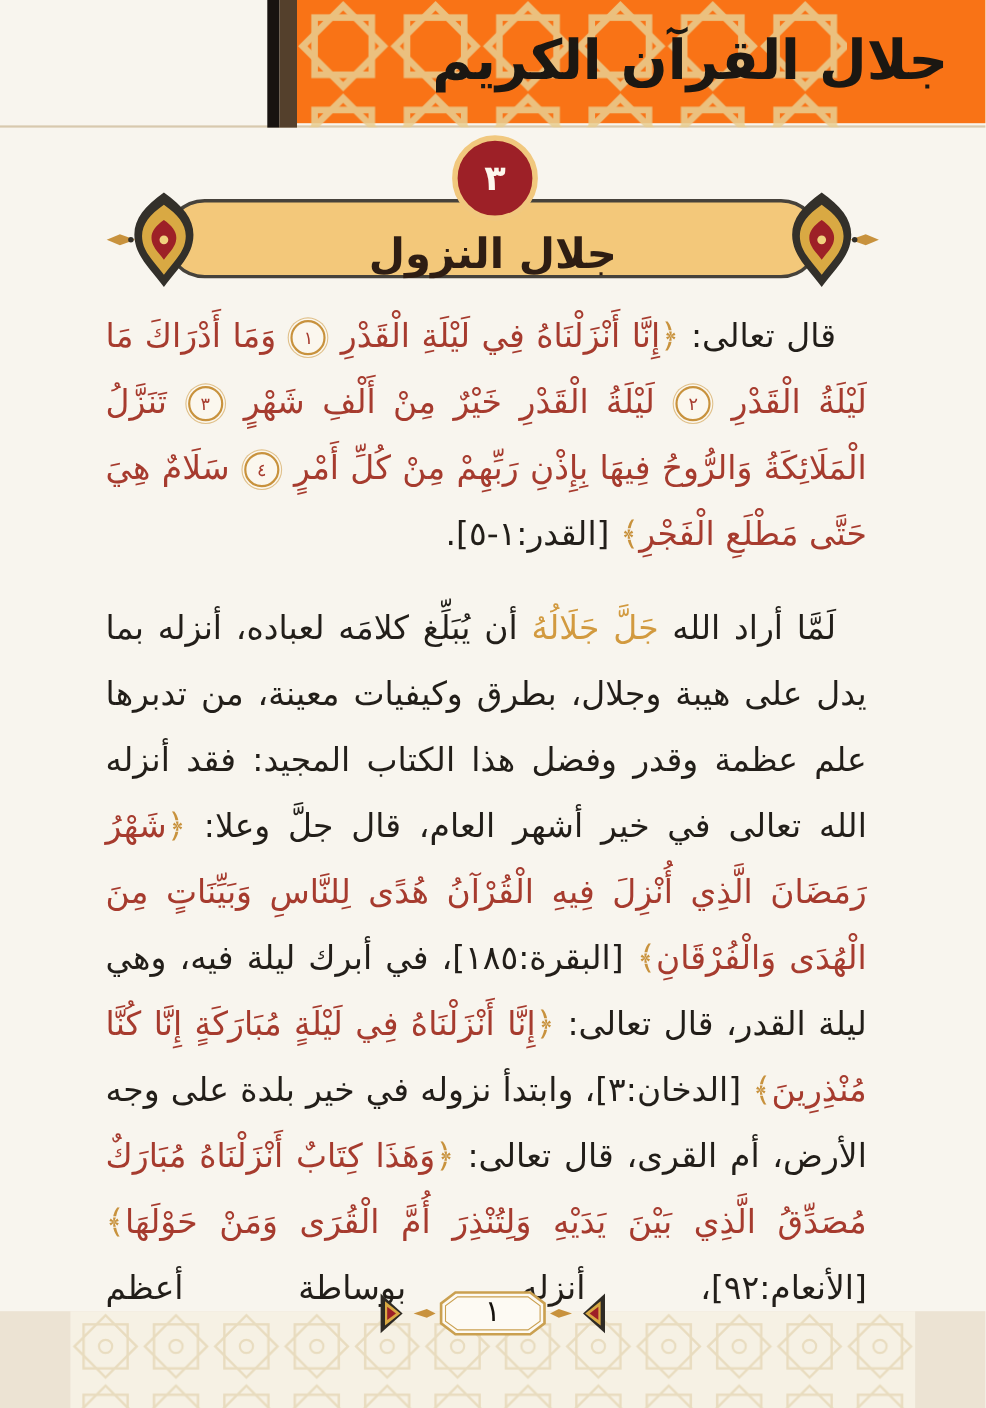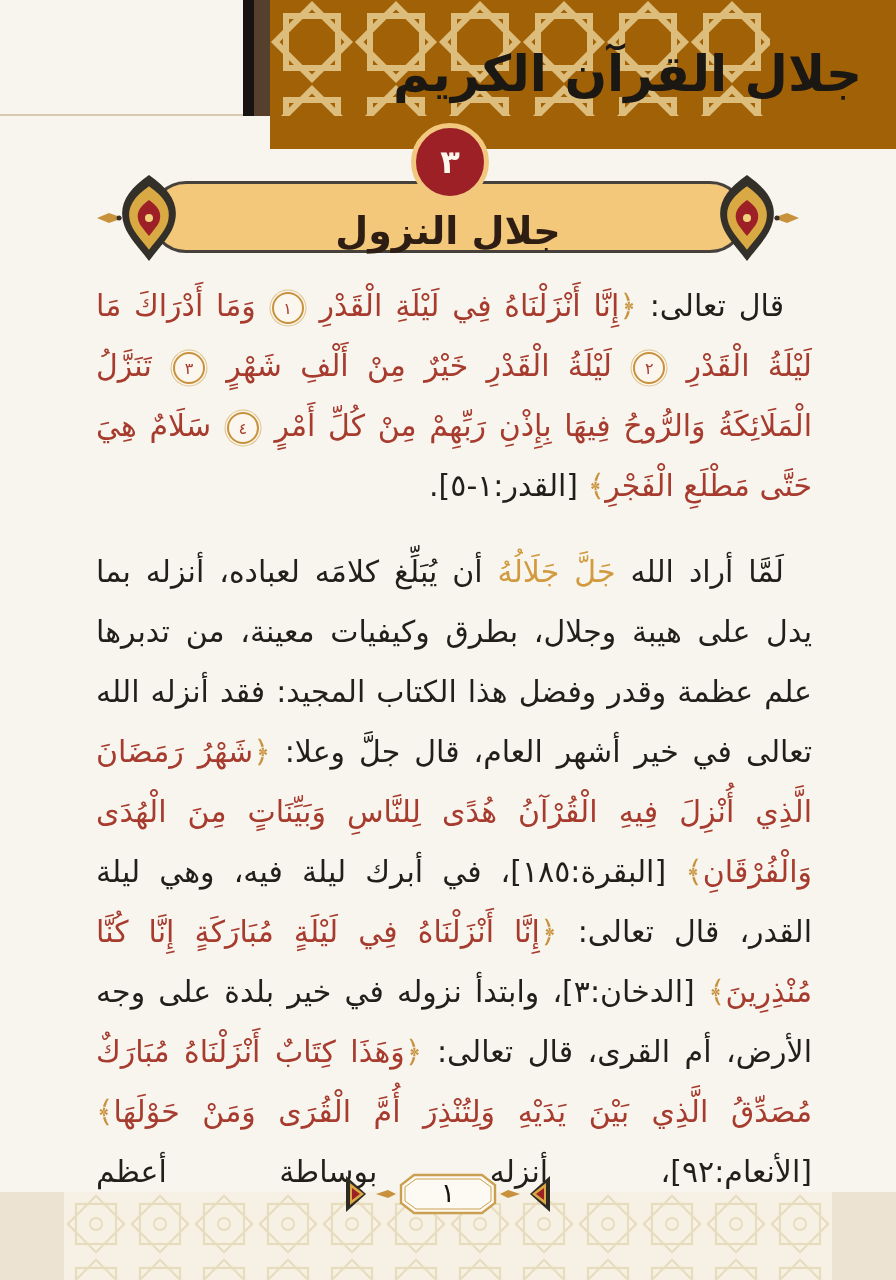--- a/index.html
+++ b/index.html
@@ -5,21 +5,21 @@
   * { margin:0; padding:0; box-sizing:border-box; }
   html,body { width:896px; height:1280px; }
   body {
     position:relative; overflow:hidden;
     background:#f8f5ee;
     font-family:"DejaVu Sans", sans-serif;
     direction:rtl;
   }
   
   .header { position:absolute; top:0; left:0; width:896px; height:116px; border-bottom:2px solid #d8c9ae; z-index:2; }
-  .header-band { position:absolute; top:0; left:270px; right:0; height:149px; background:#a16207; }
+  .header-band { position:absolute; top:0; left:270px; right:0; height:112px; background:#f97316; }
   .band-pattern { position:absolute; top:0; left:0; }
   .header-title {
     position:absolute; top:50%; right:34px; transform:translateY(-52%);
     font-size:50px; font-weight:bold; color:#1b1712; letter-spacing:-1px; white-space:nowrap;
   }
   .stripe1 { position:absolute; top:0; left:243px; width:11px; height:116px; background:#181310; }
   .stripe2 { position:absolute; top:0; left:254px; width:16px; height:116px; background:#54402c; }
   .logo1 { position:absolute; top:8px; left:12px; width:132px; height:108px; }
   .logo1-label { position:absolute; left:0; top:88px; width:132px; text-align:center; font-size:14.5px; font-weight:bold; color:#171310; white-space:nowrap; }
   .logo2 { position:absolute; top:6px; left:152px; width:78px; }
@@ -38,21 +38,21 @@
     position:absolute; top:181px; left:150px; width:596px; height:72px;
     background:#f3c87a; border:3px solid #46423b; border-radius:40px; z-index:4;
     display:flex; align-items:center; justify-content:center;
   }
   .banner-title { font-size:38px; font-weight:bold; color:#2e1d13;margin-top:28px; }
   .flor { position:absolute; top:50%; width:96px; height:96px; transform:translateY(-50%); z-index:5; }
   .flor.left  { left:-60px;  transform:translateY(-50%) scaleX(-1); }
   .flor.right { right:-60px; }
   
   .body-text {
-    position:absolute; top:276px; right:84px; left:96px; z-index:1;
+    position:absolute; top:276px; right:108px; left:96px; z-index:1;
     font-size:30px; line-height:60px; color:#221e19;
     text-align:justify;
   }
   .para { text-indent:28px; }
   .para + .para { margin-top:26px; }
   .para.cont { text-align-last:justify; }
   .seg-t { color:#221e19; }
   .seg-q { color:#a63b2e; }
   .seg-b { color:#c8923d; }
   .seg-h { color:#d29a3f; }

